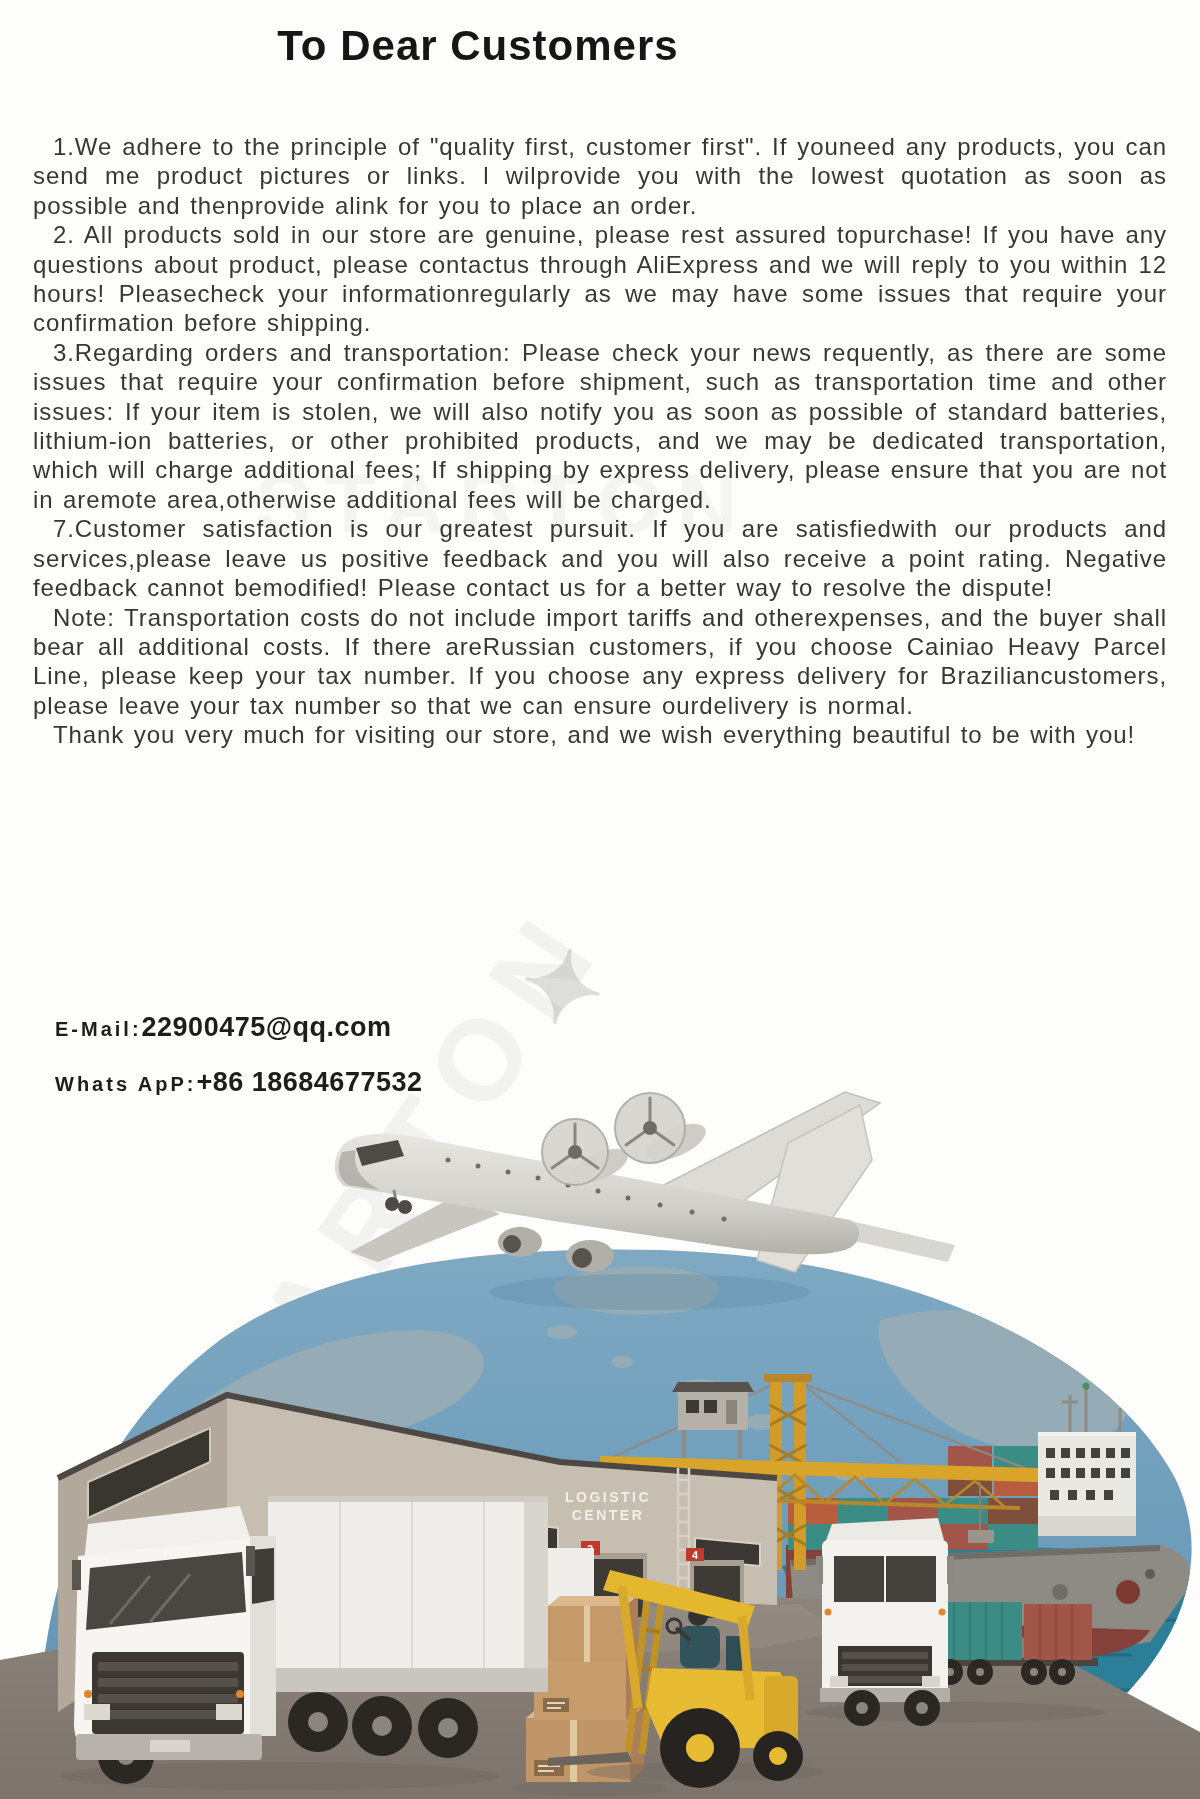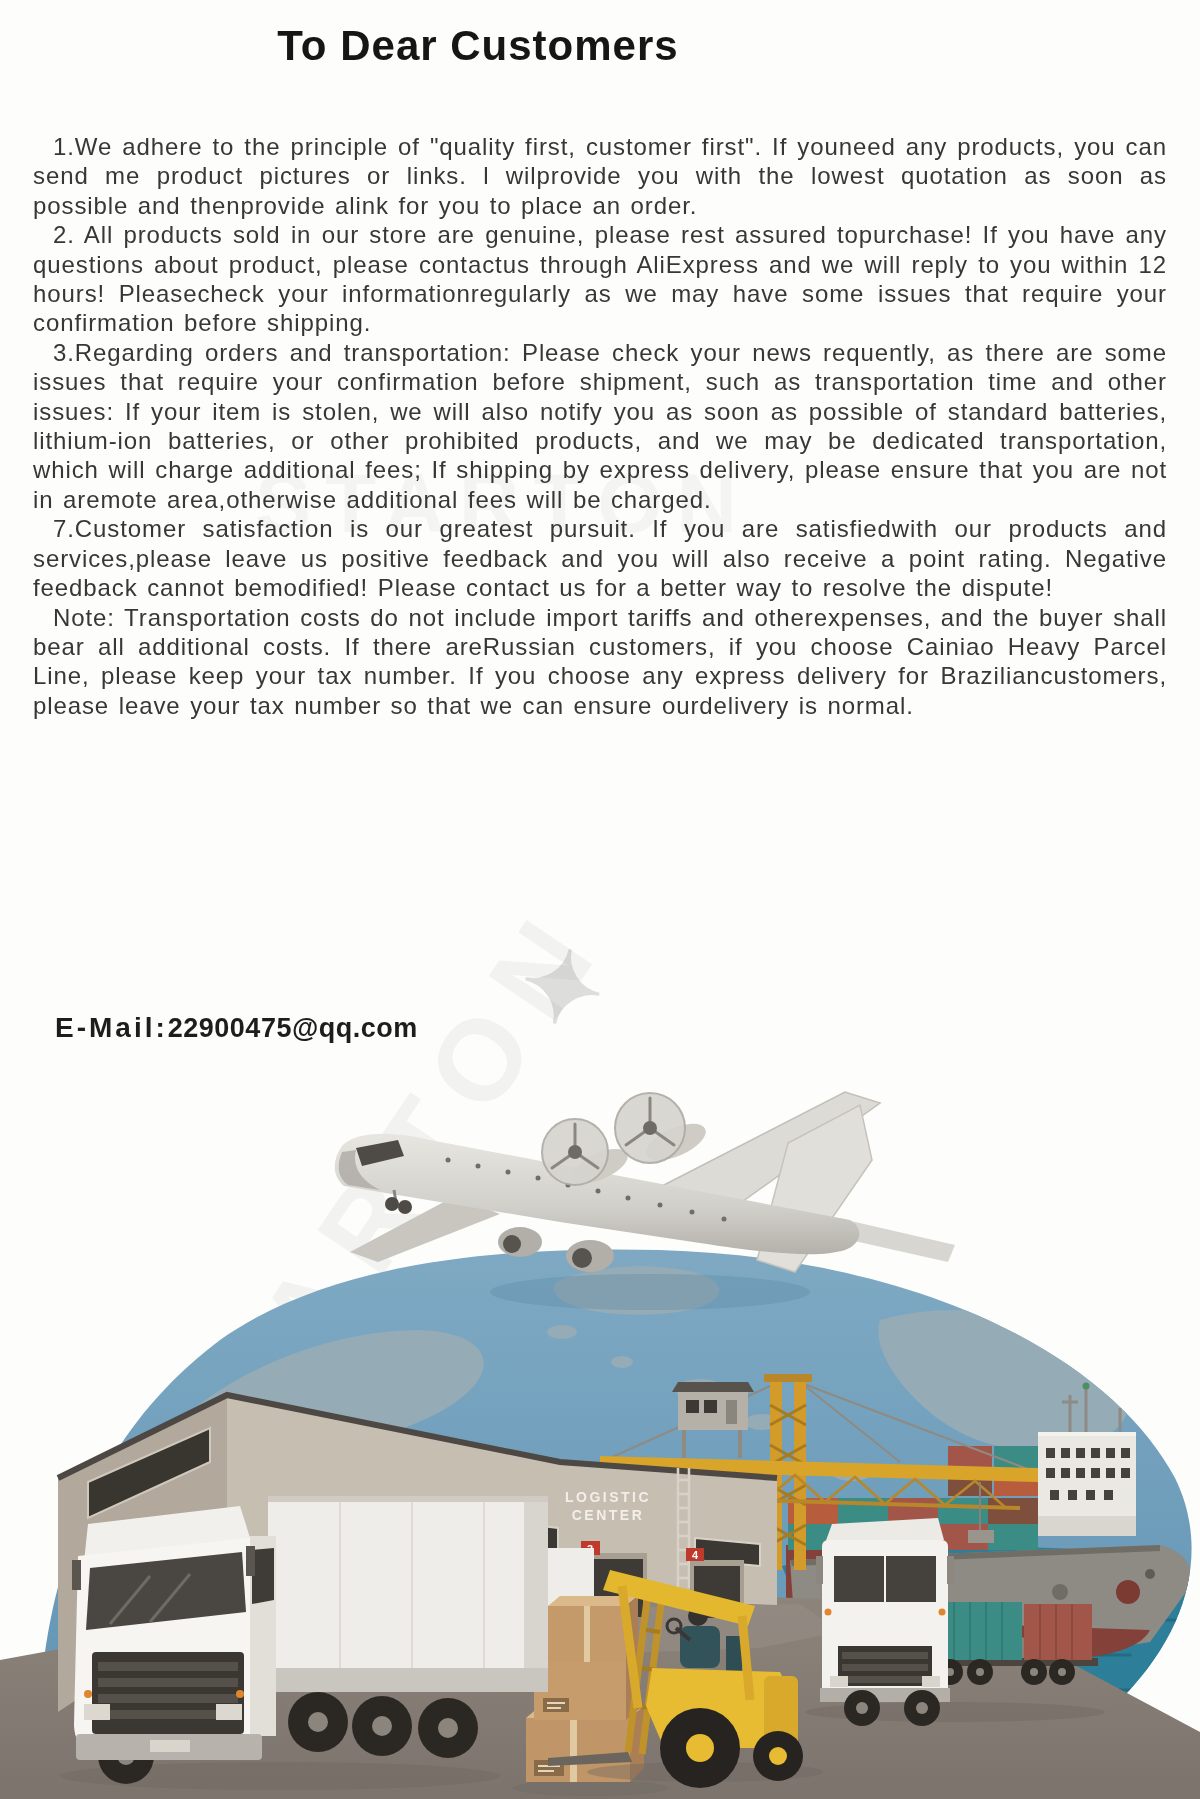--- a/index.html
+++ b/index.html
@@ -12,21 +12,21 @@
     text-align:center;font-size:42px;font-weight:700;letter-spacing:1px;color:#161616;
   }
   .body-text{
     position:absolute;top:88px;left:33px;width:1134px;
     font-size:24px;line-height:29.4px;letter-spacing:0.9px;word-spacing:2px;
     color:#373737;text-align:justify;margin-top:44px;
   }
   .body-text p{margin:0;text-indent:20px;}
   .contact{position:absolute;left:55px;top:1012px;z-index:5;color:#1d1d1d;}
   .contact-row{display:flex;align-items:baseline;margin-bottom:24px;}
-  .contact-label{font-size:28px;font-weight:700;letter-spacing:3px;}
+  .contact-label{font-size:20px;font-weight:700;letter-spacing:3px;}
   .contact-value{font-size:27px;font-weight:800;letter-spacing:0.5px;text-align:right;}
   .wm{position:absolute;font-weight:700;pointer-events:none;user-select:none;z-index:1;}
   #wm-horizontal{left:255px;top:455px;font-size:84px;letter-spacing:14px;color:rgba(40,40,40,0.045);}
   #wm-diagonal{left:130px;top:1460px;font-size:115px;letter-spacing:22px;color:rgba(40,40,40,0.05);
     transform:rotate(-56deg);transform-origin:left top;}
   #wm-star{left:520px;top:930px;font-size:100px;color:rgba(110,110,110,0.22);transform:rotate(12deg);}
   .illustration{position:absolute;left:0;top:1030px;width:1200px;height:769px;z-index:2;}
   .sign-text{font-size:14px;font-weight:700;letter-spacing:2.5px;fill:#f2efe9;}
   .tag-num{font-size:11px;font-weight:700;fill:#ffffff;}
 </style>
@@ -34,30 +34,35 @@
 <body>
 
 <h1 class="page-title">To Dear Customers</h1>
 
 <div class="body-text">
   <p>1.We adhere to the principle of "quality first, customer first". If youneed any products, you can send me product pictures or links. l wilprovide you with the lowest quotation as soon as possible and thenprovide alink for you to place an order.</p>
   <p>2. All products sold in our store are genuine, please rest assured topurchase! If you have any questions about product, please contactus through AliExpress and we will reply to you within 12 hours! Pleasecheck your informationregularly as we may have some issues that require your confirmation before shipping.</p>
   <p>3.Regarding orders and transportation: Please check your news requently, as there are some issues that require your confirmation before shipment, such as transportation time and other issues: If your item is stolen, we will also notify you as soon as possible of standard batteries, lithium-ion batteries, or other prohibited products, and we may be dedicated transportation, which will charge additional fees; If shipping by express delivery, please ensure that you are not in aremote area,otherwise additional fees will be charged.</p>
   <p>7.Customer satisfaction is our greatest pursuit. If you are satisfiedwith our products and services,please leave us positive feedback and you will also receive a point rating. Negative feedback cannot bemodified! Please contact us for a better way to resolve the dispute!</p>
   <p>Note: Transportation costs do not include import tariffs and otherexpenses, and the buyer shall bear all additional costs. If there areRussian customers, if you choose Cainiao Heavy Parcel Line, please keep your tax number. If you choose any express delivery for Braziliancustomers, please leave your tax number so that we can ensure ourdelivery is normal.</p>
+  <p>Thank you very much for visiting our store, and we wish everything beautiful to be with you!</p>
 </div>
 
 <div class="wm" id="wm-horizontal">STARTON</div>
 <div class="wm" id="wm-diagonal">STARTON</div>
 <div class="wm" id="wm-star">✦</div>
 
 <div class="contact">
   <div class="contact-row">
     <span class="contact-label">E-Mail:</span>
     <span class="contact-value">22900475@qq.com</span>
+  </div>
+  <div class="contact-row">
+    <span class="contact-label">Whats ApP:</span>
+    <span class="contact-value">+86 18684677532</span>
   </div>
 </div>
 
 <svg class="illustration" viewBox="0 1030 1200 769" xmlns="http://www.w3.org/2000/svg">
   <defs>
     <linearGradient id="globeGrad" x1="0" y1="0" x2="0" y2="1">
       <stop offset="0" stop-color="#7fa9c3"></stop>
         <stop offset="1" stop-color="#5d92b2"></stop>
     </linearGradient>
     <linearGradient id="fusGrad" x1="0" y1="0" x2="0" y2="1">

